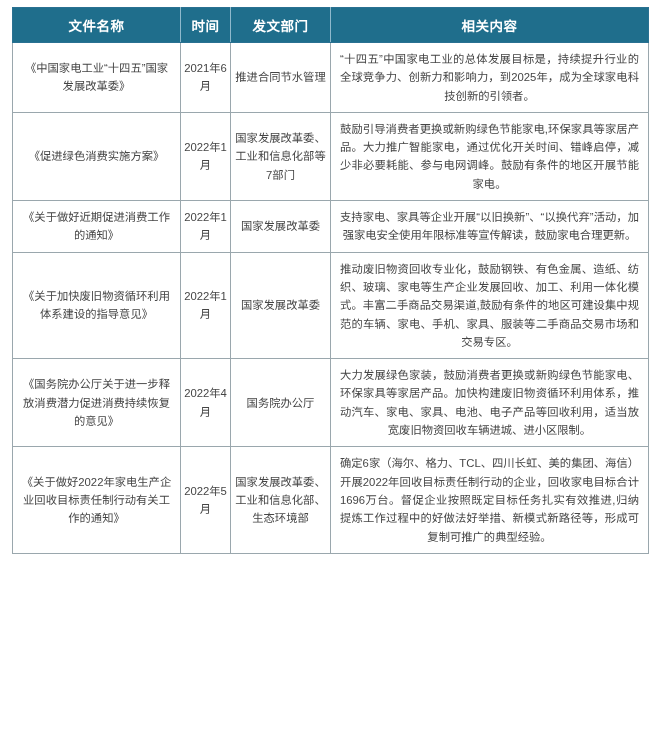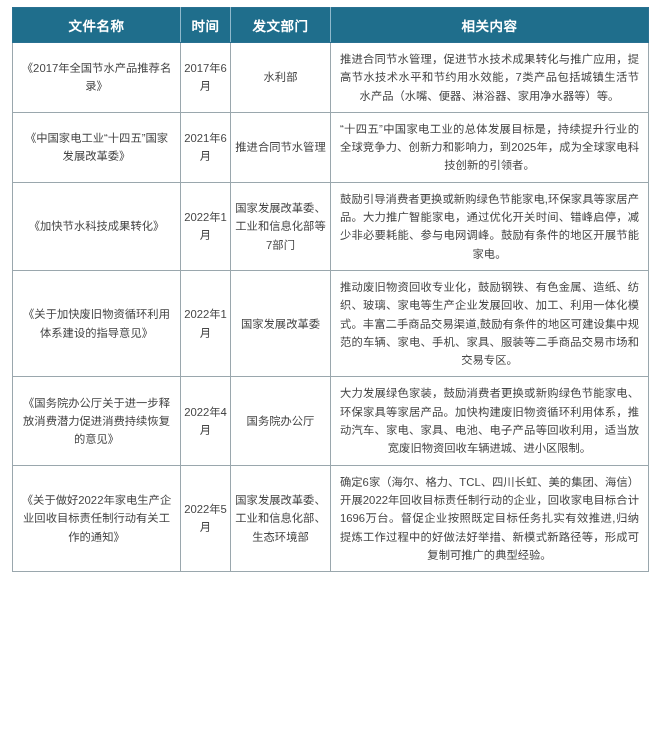--- a/index.html
+++ b/index.html
@@ -87,36 +87,36 @@
     <thead>
       <tr>
         <th>文件名称</th>
         <th>时间</th>
         <th>发文部门</th>
         <th>相关内容</th>
       </tr>
     </thead>
     <tbody id="table-body">
         <tr>
-          <td class="cell-name">《2017年全国节水产品推荐名录》</td>
-          <td class="cell-time">2017年6月</td>
-          <td class="cell-dept">水利部</td>
-          <td class="cell-detail">推进合同节水管理，促进节水技术成果转化与推广应用，提高节水技术水平和节约用水效能，7类产品包括城镇生活节水产品（水嘴、便器、淋浴器、家用净水器等）等。</td>
-        </tr>
-        <tr>
           <td class="cell-name">《中国家电工业“十四五”国家发展改革委》</td>
           <td class="cell-time">2021年6月</td>
           <td class="cell-dept">推进合同节水管理</td>
           <td class="cell-detail">“十四五”中国家电工业的总体发展目标是，持续提升行业的全球竞争力、创新力和影响力，到2025年，成为全球家电科技创新的引领者。</td>
         </tr>
         <tr>
-          <td class="cell-name">《加快节水科技成果转化》</td>
+          <td class="cell-name">《促进绿色消费实施方案》</td>
           <td class="cell-time">2022年1月</td>
           <td class="cell-dept">国家发展改革委、工业和信息化部等7部门</td>
           <td class="cell-detail">鼓励引导消费者更换或新购绿色节能家电,环保家具等家居产品。大力推广智能家电，通过优化开关时间、错峰启停，减少非必要耗能、参与电网调峰。鼓励有条件的地区开展节能家电。</td>
+        </tr>
+        <tr>
+          <td class="cell-name">《关于做好近期促进消费工作的通知》</td>
+          <td class="cell-time">2022年1月</td>
+          <td class="cell-dept">国家发展改革委</td>
+          <td class="cell-detail">支持家电、家具等企业开展“以旧换新”、“以换代弃”活动，加强家电安全使用年限标准等宣传解读，鼓励家电合理更新。</td>
         </tr>
         <tr>
           <td class="cell-name">《关于加快废旧物资循环利用体系建设的指导意见》</td>
           <td class="cell-time">2022年1月</td>
           <td class="cell-dept">国家发展改革委</td>
           <td class="cell-detail">推动废旧物资回收专业化，鼓励钢铁、有色金属、造纸、纺织、玻璃、家电等生产企业发展回收、加工、利用一体化模式。丰富二手商品交易渠道,鼓励有条件的地区可建设集中规范的车辆、家电、手机、家具、服装等二手商品交易市场和交易专区。</td>
         </tr>
         <tr>
           <td class="cell-name">《国务院办公厅关于进一步释放消费潜力促进消费持续恢复的意见》</td>
           <td class="cell-time">2022年4月</td>

